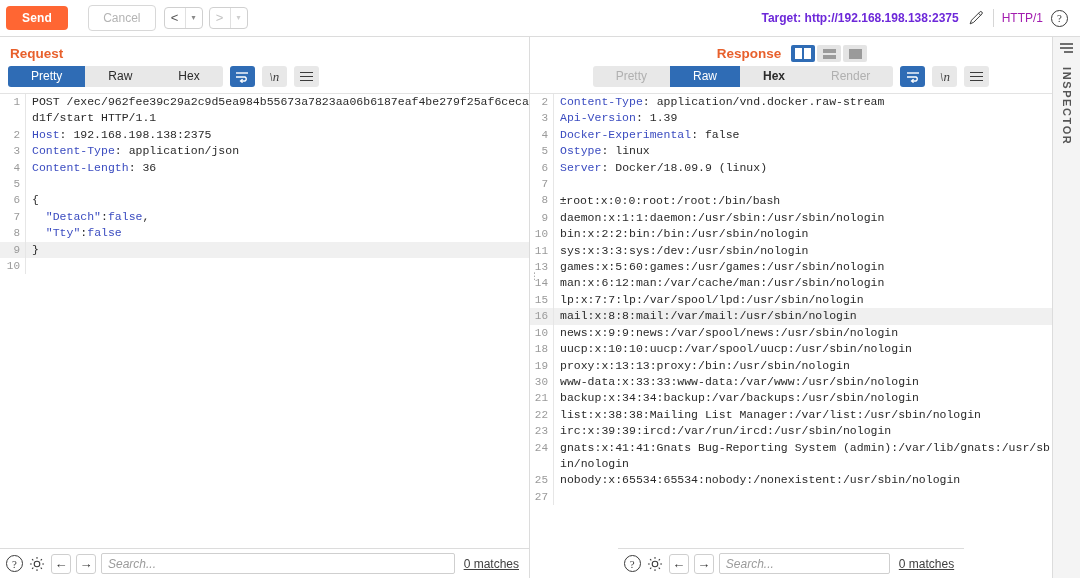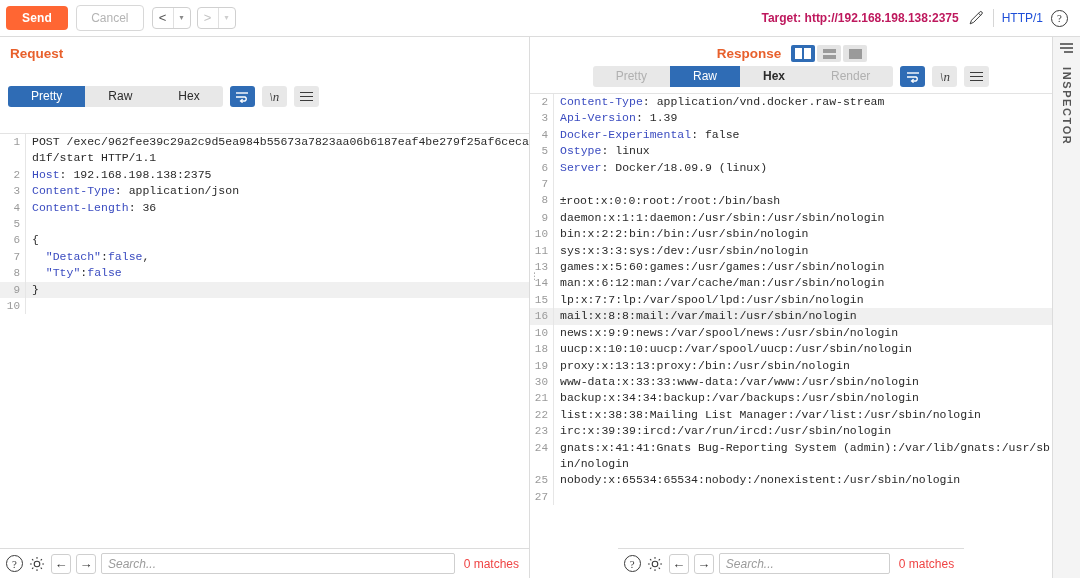--- a/index.html
+++ b/index.html
@@ -23,21 +23,21 @@
   }
   .btn-send {
     background: #ff6633; color: #ffffff;
     border: none; border-radius: 4px;
     font-size: 12px; font-weight: bold;
     font-family: "Liberation Sans", sans-serif;
     padding: 5px 16px; cursor: pointer;
     letter-spacing: .2px;
   }
   .btn-cancel {
-    margin-left: 8px;
+    margin-left: 20px;
     background: #ffffff; color: #b4b4b4;
     border: 1px solid #d8d8d8; border-radius: 4px;
     font-size: 12px; font-family: "Liberation Sans", sans-serif;
     padding: 5px 14px; cursor: default;
   }
   .navgrp { display: flex; margin-left: 8px; }
   .navbtn {
     display: flex; align-items: center;
     border: 1px solid #d0d0d0; border-radius: 4px;
     background: #ffffff; height: 22px;
@@ -52,37 +52,37 @@
   .navbtn .caret {
     width: 16px; text-align: center; font-size: 8px;
     color: #8a8a8a; line-height: 20px;
   }
   .navbtn.dim .caret { color: #cecece; }
 
   .target-area {
     margin-left: auto; display: flex; align-items: center; gap: 8px;
     padding-right: 6px;
   }
-  .target-label { font-size: 12px; font-weight: bold; color: #be185d; white-space: nowrap; }
+  .target-label { font-size: 12px; font-weight: bold; color: #6d28d9; white-space: nowrap; }
   .pencil-icon { width: 18px; height: 18px; display: block; }
   .vsep { width: 1px; height: 18px; background: #d6d6d6; }
-  .http-ver { font-size: 12px; color: #1d4ed8; }
+  .http-ver { font-size: 12px; color: #a21caf; }
   .help-circle {
     width: 17px; height: 17px; border: 1.3px solid #3b3b3b; border-radius: 50%;
     display: flex; align-items: center; justify-content: center;
     font-size: 11px; color: #3b3b3b; font-family: "Liberation Serif", serif;
   }
 
   
   .main { flex: 1 1 auto; display: flex; min-height: 0; border-top: 1px solid #dcdcdc; }
   .pane {
     display: flex; flex-direction: column; min-width: 0;
     background: #ffffff; position: relative;
   }
-  .pane-left { width: 530px; flex: 0 0 530px; border-right: 1px solid #dcdcdc; gap: 20px; }
+  .pane-left { width: 530px; flex: 0 0 530px; border-right: 1px solid #dcdcdc; }
   .pane-right { flex: 1 1 auto; align-items: center; }
 
   .pane-title {
     color: #e8602c; font-size: 13.5px; font-weight: bold;
     padding: 9px 10px 5px 10px;
   }
   .pane-head { display: flex; align-items: flex-start; }
   .viewmodes { margin-left: auto; display: flex; gap: 2px; padding: 8px 8px 0 0; }
   .vm {
     width: 24px; height: 17px; border-radius: 2px;
@@ -172,21 +172,21 @@
     font-size: 13px; color: #333; cursor: pointer; flex: 0 0 auto;
   }
   .search-input {
     flex: 1 1 auto; min-width: 0; height: 21px;
     border: 1px solid #cfcfcf; border-radius: 2px;
     font-size: 12px; font-style: italic; color: #9b9b9b;
     padding: 0 6px; background: #ffffff;
     font-family: "Liberation Sans", sans-serif;
   }
   .search-input::placeholder { color: #9b9b9b; font-style: italic; opacity: 1; }
-  .matches { font-size: 12px; color: #ef4444; white-space: nowrap; padding: 0 4px; flex: 0 0 auto; }
+  .matches { font-size: 12px; color: #404040; white-space: nowrap; padding: 0 4px; flex: 0 0 auto; text-decoration: underline; }
 
   
   .inspector {
     flex: 0 0 28px; width: 28px;
     border-left: 1px solid #dcdcdc;
     background: #f4f4f4;
     display: flex; flex-direction: column; align-items: center;
     padding-top: 6px;
   }
   .insp-icon { display: flex; flex-direction: column; gap: 2px; align-items: flex-end; margin-bottom: 14px; }

